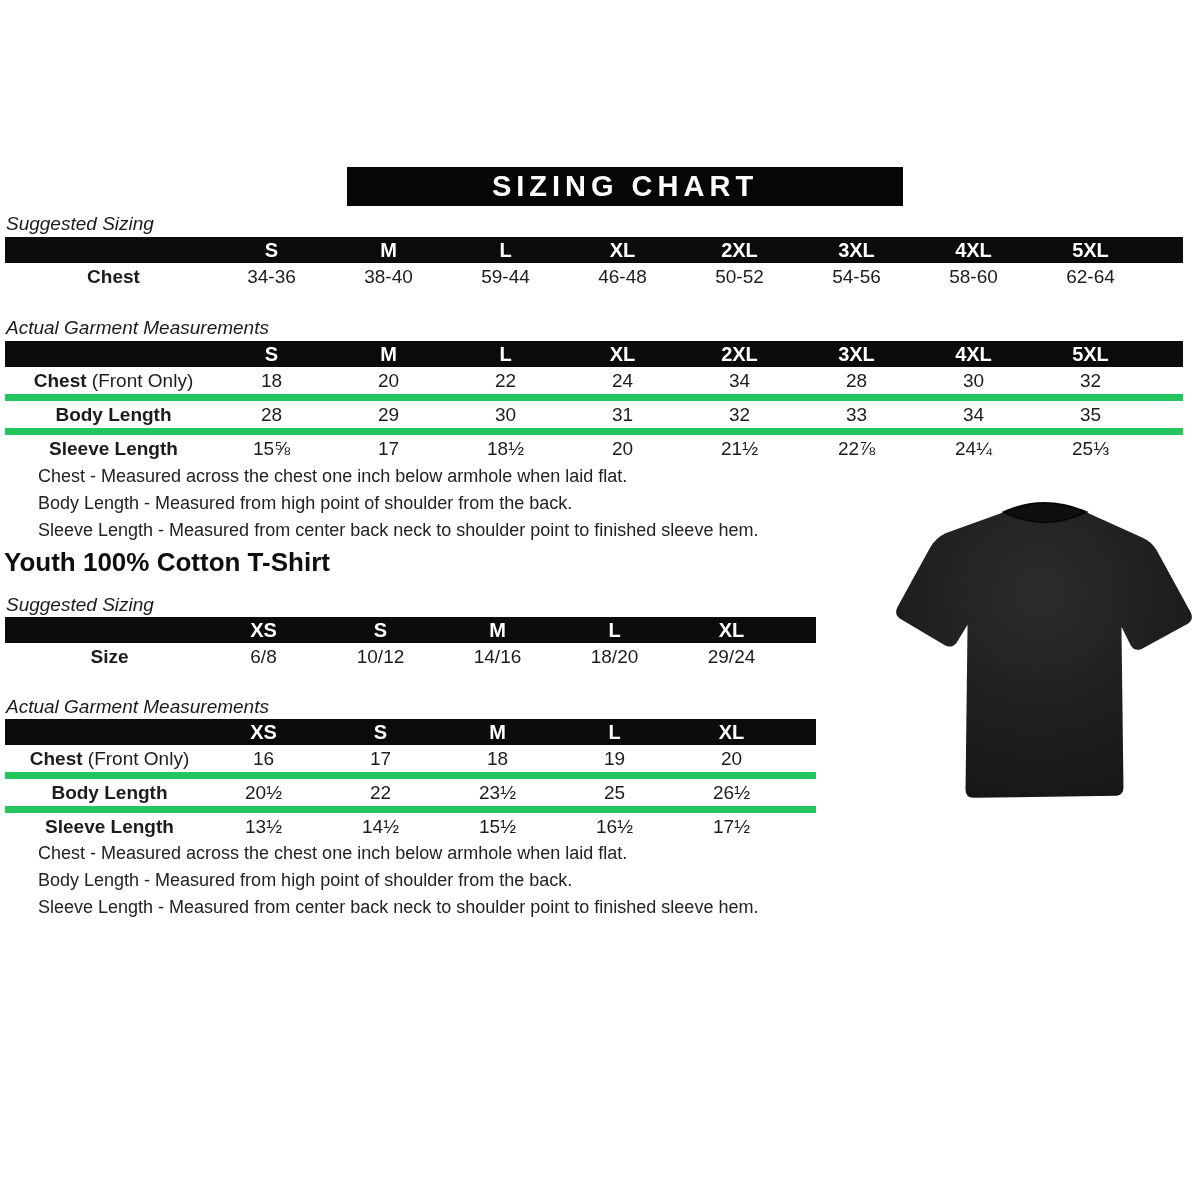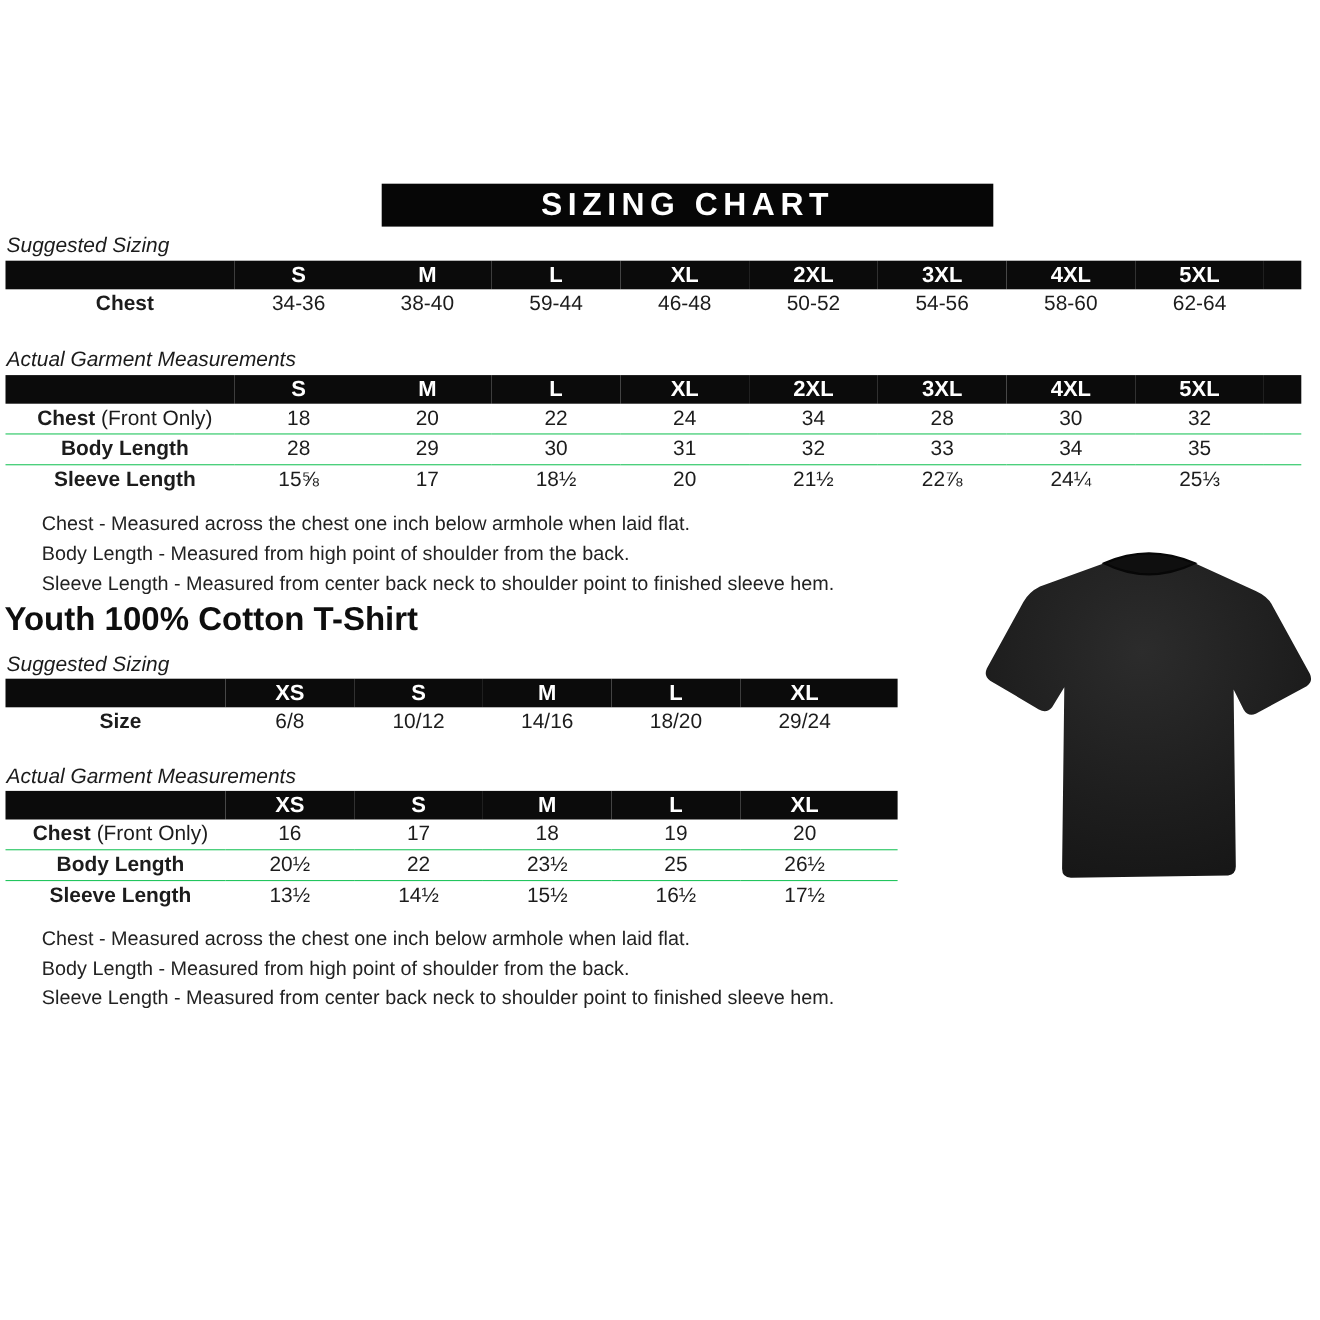--- a/index.html
+++ b/index.html
@@ -13,35 +13,35 @@
   }
   .banner{
     position:absolute;left:347px;top:167px;width:556px;height:39px;background:#060606;
     display:flex;align-items:center;justify-content:center;
   }
   .banner span{
     color:#ffffff;font-size:29px;font-weight:800;letter-spacing:5px;
   }
   .sec-label{position:absolute;font-size:19px;color:#1b1b1b;font-style:italic;}
   .youth-title{
-    position:absolute;left:4px;top:547px;font-size:30px;font-weight:700;color:#0e0e0e;
+    position:absolute;left:4px;top:547px;font-size:26px;font-weight:700;color:#0e0e0e;
   }
   table.size-table{
     position:absolute;border-collapse:collapse;table-layout:fixed;font-size:19px;color:#1c1c1c;
   }
   table.size-table thead th{
     background:#0b0b0b;color:#ffffff;height:26px;font-weight:700;font-size:20px;
     text-align:center;padding:0;line-height:26px;
   }
   table.size-table tbody td{
     text-align:center;height:27px;padding:0;font-size:19px;vertical-align:middle;
   }
   table.size-table td.rowlabel{text-align:center;padding-left:9px;white-space:nowrap;}
   table.size-table td.rowlabel b{font-weight:700;}
-  table.lined tbody tr + tr td{border-top:1px solid #22c55e;}
+  table.lined tbody tr + tr td{border-top:7px solid #22c55e;}
   .notes{position:absolute;left:14px;}
   .note-line{font-size:18px;color:#222;margin-bottom:6px;line-height:21px;white-space:nowrap;margin-left:24px;}
   .tshirt{position:absolute;left:893px;top:490px;width:302px;height:332px;}
 </style>
 </head>
 <body>
 
 <div class="canvas">
 
 

